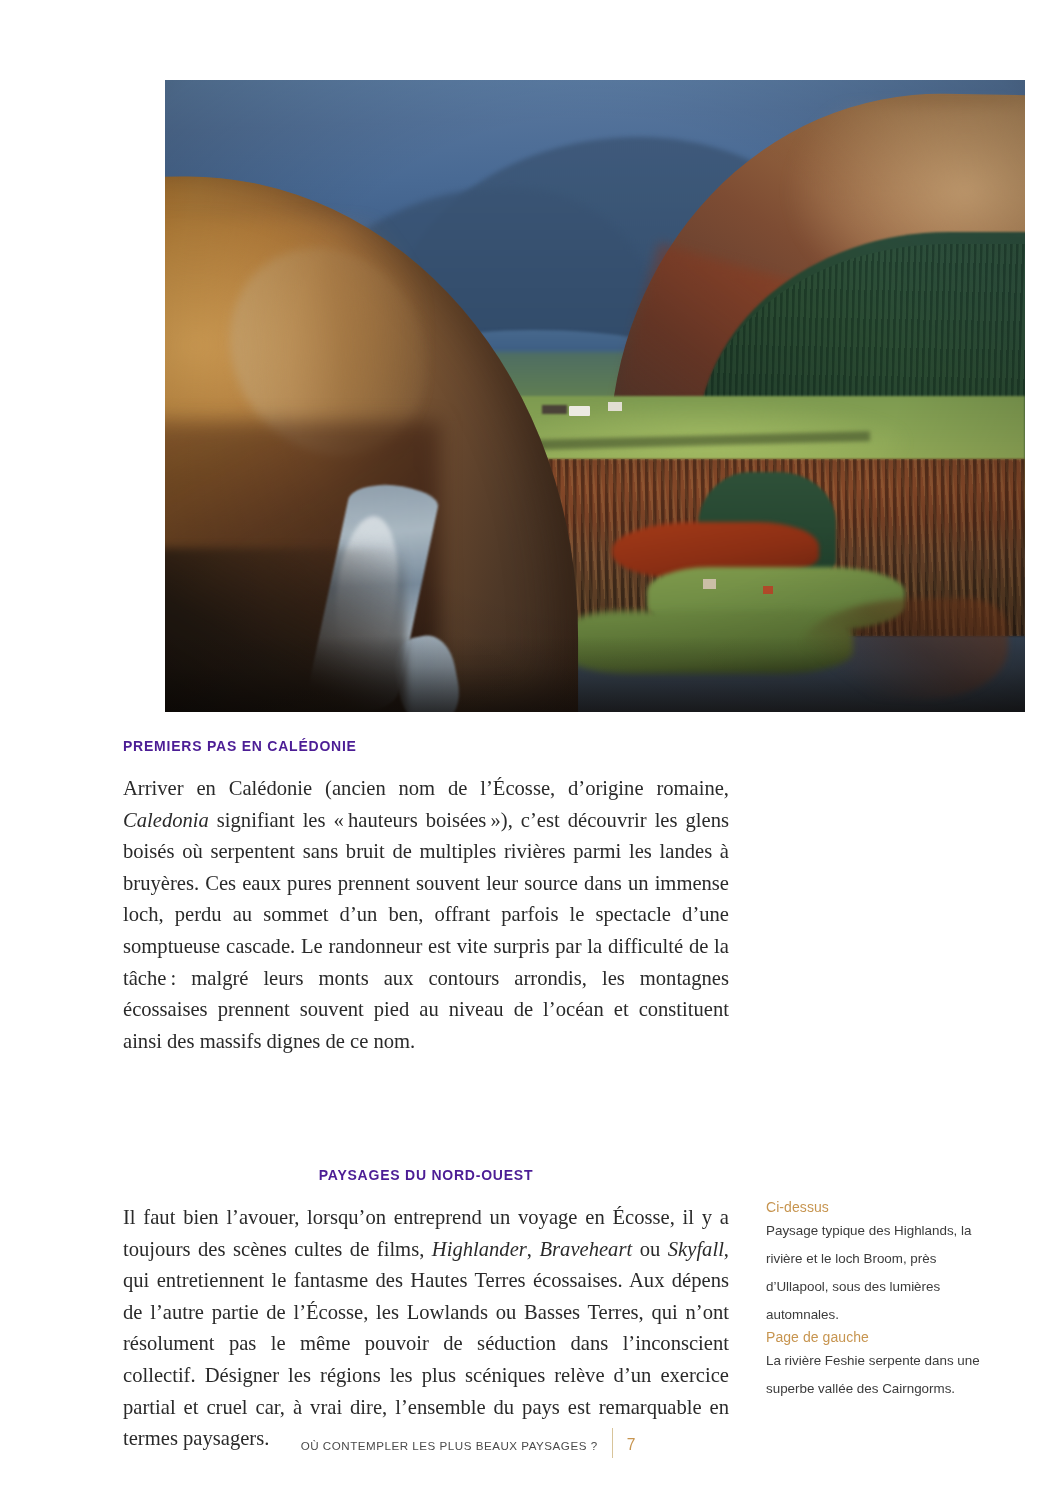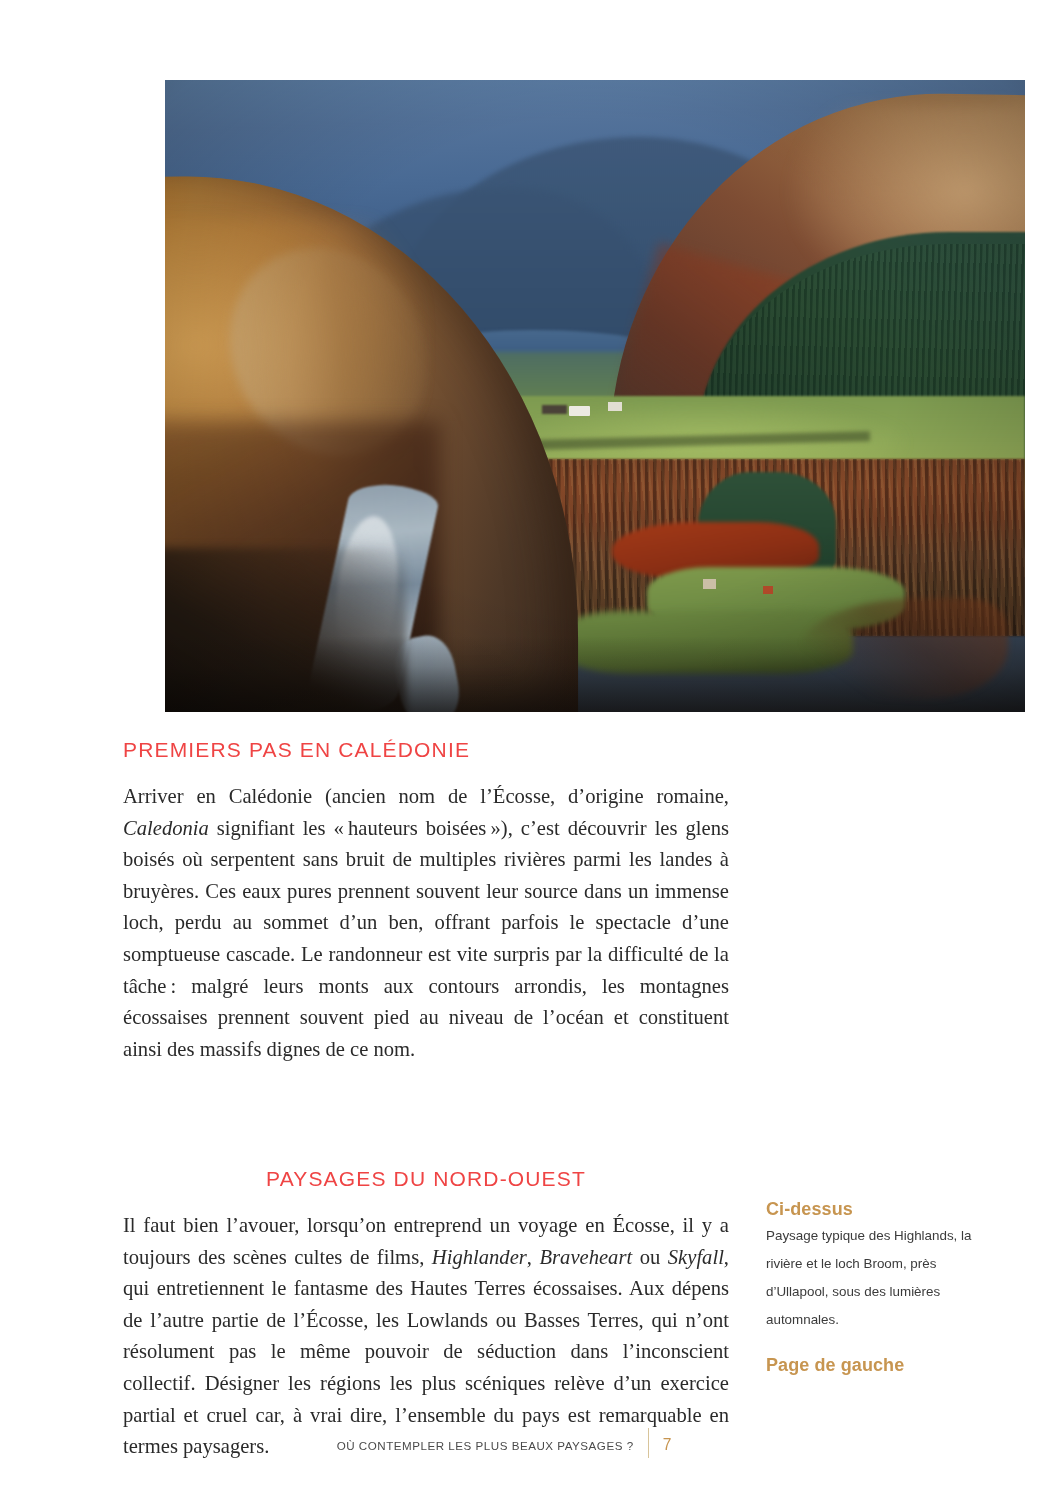--- a/index.html
+++ b/index.html
@@ -259,24 +259,24 @@
 
   
   #text-column {
     position: absolute;
     left: 123px;
     top: 738px;
     width: 606px;
   }
   .section-head {
     font-family: "Liberation Sans", sans-serif;
-    font-size: 21px;
-    font-weight: normal;
+    font-size: 14px;
+    font-weight: bold;
     letter-spacing: .055em;
-    color: #ef4444;
+    color: #4c1d95;
     margin: 0 0 19px 0;
   }
   #section-2-head { margin-top: 12px; text-align: center; }
   .body-par {
     font-family: "Liberation Serif", serif;
     font-size: 20.6px;
     line-height: 31.6px;
     color: #2a2a2a;
     text-align: justify;
     margin: 0;
@@ -288,24 +288,24 @@
   #section-2 { position: absolute; left: 123px; top: 1155px; width: 606px; }
 
   
   #caption-column {
     position: absolute;
     left: 766px;
     top: 1199px;
     width: 228px;
     font-family: "Liberation Sans", sans-serif;
   }
-  .cap-block + .cap-block { margin-top: 21px; }
+  .cap-block + .cap-block { }
   .cap-title {
-    font-size: 18px;
-    font-weight: bold;
+    font-size: 14px;
+    font-weight: normal;
     color: #c79550;
     margin: 0 0 2px 0;
     letter-spacing: .005em;
   }
   .cap-text {
     font-size: 13.4px;
     line-height: 28px;
     color: #3b3b3b;
     margin: 0;
   }
@@ -313,21 +313,20 @@
   
   #footer {
     position: absolute;
     left: 0;
     top: 1432px;
     width: 936px;
     display: flex;
     justify-content: center;
     align-items: center;
     font-family: "Liberation Sans", sans-serif;
-    padding-left: 36px;
   }
   #running-head {
     font-size: 11.6px;
     letter-spacing: .045em;
     color: #4a4a4a;
     padding-right: 14px;
   }
   #footer-rule {
     width: 1px;
     height: 30px;
@@ -399,20 +398,21 @@
   <p class="body-par">Il faut bien l’avouer, lorsqu’on entreprend un voyage en Écosse, il y a toujours des scènes cultes de films, <i>Highlander</i>, <i>Braveheart</i> ou <i>Skyfall</i>, qui entretiennent le fantasme des Hautes Terres écossaises. Aux dépens de l’autre partie de l’Écosse, les Lowlands ou Basses Terres, qui n’ont résolument pas le même pouvoir de séduction dans l’inconscient collectif. Désigner les régions les plus scéniques relève d’un exercice partial et cruel car, à vrai dire, l’ensemble du pays est remarquable en termes paysagers.</p>
 </section>
 
 <aside id="caption-column">
   <div class="cap-block">
     <p class="cap-title">Ci-dessus</p>
     <p class="cap-text">Paysage typique des Highlands, la rivière et le loch Broom, près d’Ullapool, sous des lumières automnales.</p>
   </div>
   <div class="cap-block">
     <p class="cap-title">Page de gauche</p>
+    <p class="cap-text">La rivière Feshie serpente dans une superbe vallée des Cairngorms.</p>
   </div>
 </aside>
 
 <footer id="footer">
   <span id="running-head">OÙ CONTEMPLER LES PLUS BEAUX PAYSAGES ?</span>
   <span id="footer-rule"></span>
   <span id="page-number">7</span>
 </footer>
 
 </body></html>

